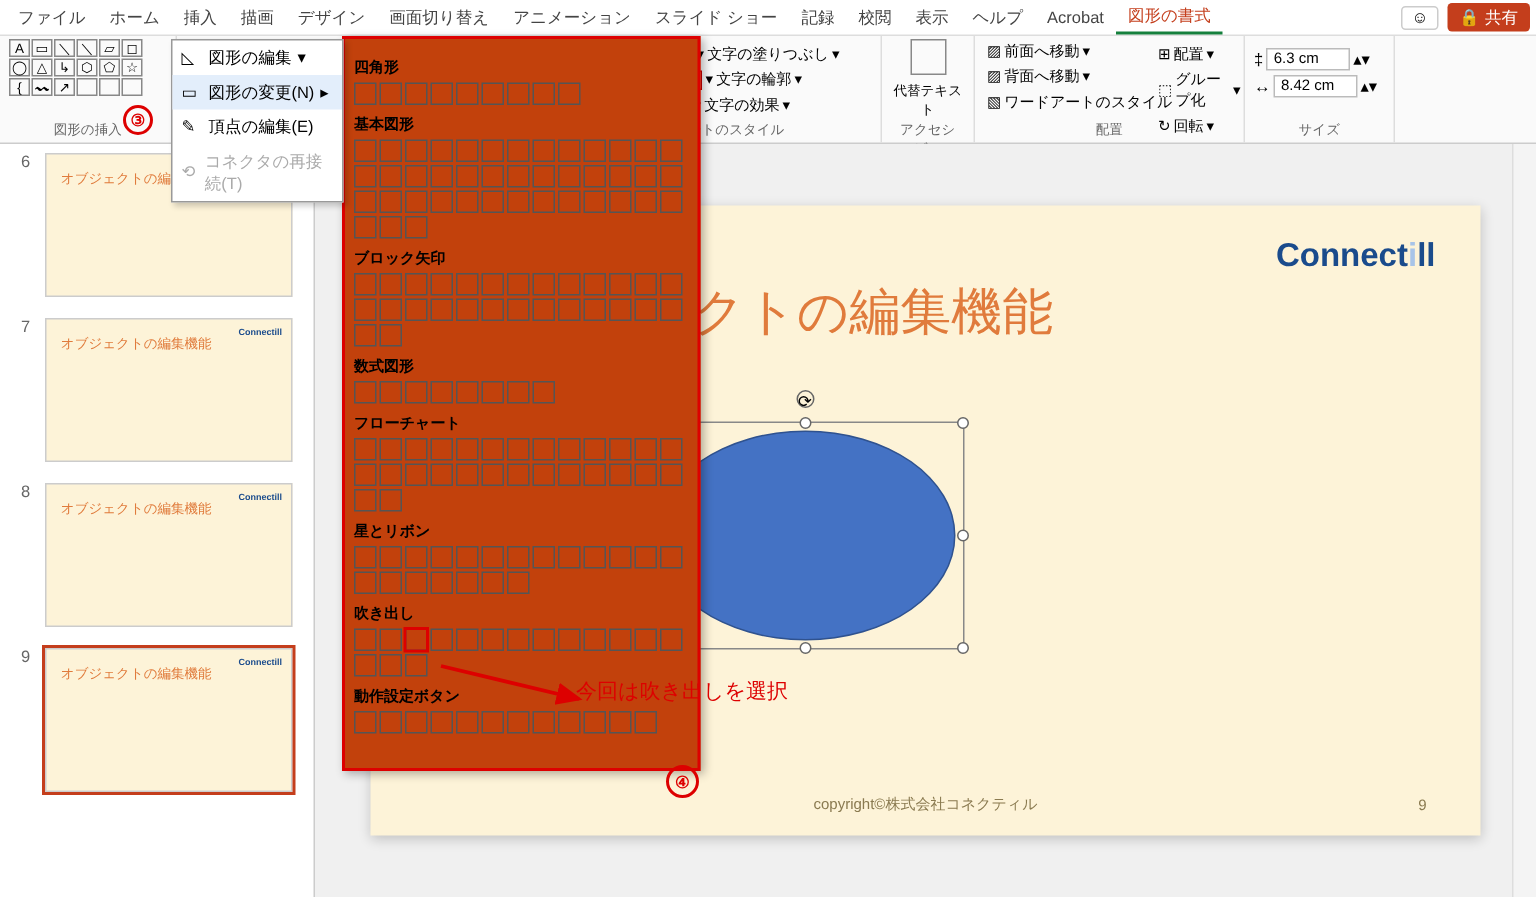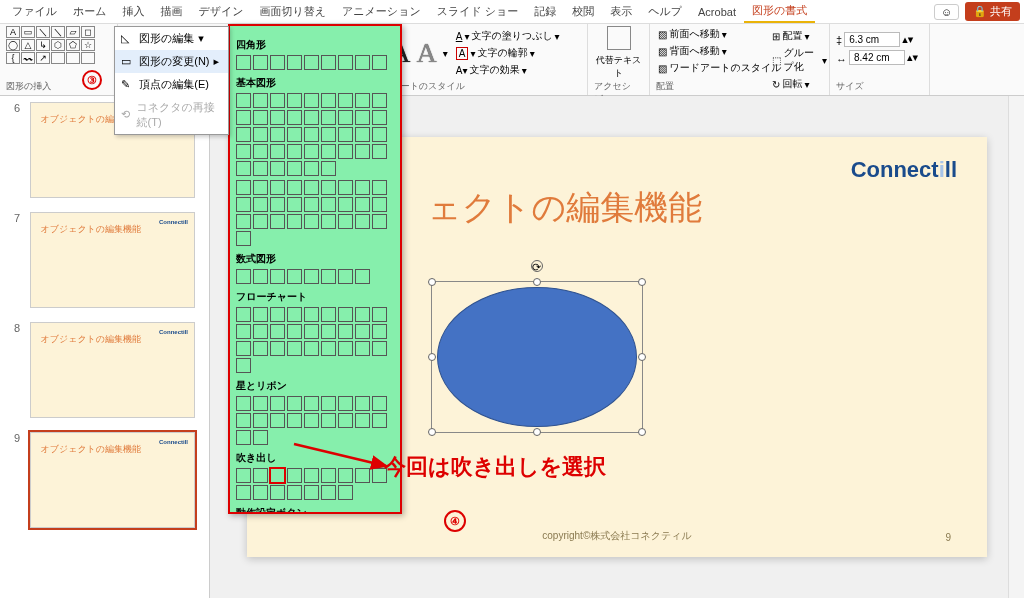--- a/index.html
+++ b/index.html
@@ -1,26 +1,26 @@
 <!DOCTYPE html>
 <html><head>
 <meta charset="utf-8">
 <style>
 *{margin:0;padding:0;box-sizing:border-box;font-family:"Meiryo UI","Yu Gothic UI",sans-serif}
 body{width:1024px;height:600px;background:#fff;overflow:hidden;position:relative;font-size:11px}
 .tabs{display:flex;height:24px;align-items:center;padding:0 4px;border-bottom:1px solid #ddd;gap:0}
 .tab{padding:3px 8px;color:#444;cursor:pointer;font-size:11px}
-.tab.active{color:#c43e1c;border-bottom:2px solid #eab308}
+.tab.active{color:#c43e1c;border-bottom:2px solid #15803d}
 .tab-right{margin-left:auto;display:flex;gap:6px;align-items:center}
 .share-btn{background:#c43e1c;color:#fff;padding:2px 8px;border-radius:3px;font-size:11px}
 .smile{border:1px solid #ccc;border-radius:3px;padding:1px 6px}
 
 .ribbon{display:flex;height:72px;border-bottom:1px solid #ccc;background:#fafafa}
 .rgroup{border-right:1px solid #ddd;padding:2px 6px;display:flex;flex-direction:column;justify-content:space-between;position:relative}
-.rgroup-label{font-size:9px;color:#666;text-align:left;margin-top:auto}
+.rgroup-label{font-size:9px;color:#666;text-align:center;margin-top:auto}
 .rgroup-body{display:flex;gap:4px;align-items:flex-start;flex:1}
 .shape-mini{display:grid;grid-template-columns:repeat(6,14px);gap:1px}
 .shape-mini span{width:14px;height:12px;border:1px solid #888;font-size:9px;display:flex;align-items:center;justify-content:center}
 .circ-badge{position:absolute;left:82px;top:46px;width:20px;height:20px;border:2px solid #d00;border-radius:50%;color:#d00;display:flex;align-items:center;justify-content:center;font-weight:bold;font-size:11px}
 
 .edit-menu{position:absolute;left:114px;top:26px;width:115px;background:#fff;border:1px solid #999;box-shadow:2px 2px 4px rgba(0,0,0,.2);z-index:30}
 .edit-menu .mi{padding:4px 6px;font-size:11px;display:flex;align-items:center;gap:4px}
 .edit-menu .mi.hov{background:#e3eefb}
 .edit-menu .mi.dis{color:#aaa}
 .edit-menu .mi .ic{width:14px;height:14px;display:inline-block}
@@ -48,28 +48,28 @@
 .slide-logo{position:absolute;right:30px;top:20px;font-size:22px;font-weight:bold;color:#1a4b8c}
 .slide-logo .i{color:#a8c4e8}
 .slide-footer{position:absolute;bottom:14px;width:100%;text-align:center;font-size:10px;color:#8a7a50}
 .slide-num{position:absolute;bottom:14px;right:36px;font-size:10px;color:#8a7a50}
 
 .ellipse{position:absolute;left:190px;top:150px;width:200px;height:140px;background:#4472c4;border-radius:50%;border:1px solid #2f528f}
 .sel-box{position:absolute;left:184px;top:144px;width:212px;height:152px;border:1px solid #888}
 .handle{width:8px;height:8px;background:#fff;border:1px solid #666;position:absolute;border-radius:50%}
 .rot{width:12px;height:12px;border:1px solid #666;border-radius:50%;position:absolute;left:50%;top:-22px;transform:translateX(-50%)}
 
-.shapes-panel{position:absolute;left:228px;top:24px;width:174px;height:490px;background:#86efac;border:2.5px solid #d00;box-shadow:2px 2px 6px rgba(0,0,0,.3);z-index:20;padding:6px;overflow:hidden}
+.shapes-panel{position:absolute;left:228px;top:24px;width:239px;height:490px;background:#c2410c;border:2.5px solid #d00;box-shadow:2px 2px 6px rgba(0,0,0,.3);z-index:20;padding:6px;overflow:hidden}
 .sp-cat{font-size:10px;font-weight:bold;margin:6px 0 3px}
 .sp-row{display:flex;flex-wrap:wrap;gap:2px;margin-bottom:4px}
 .sp{width:15px;height:15px;border:1px solid #555;font-size:9px;display:flex;align-items:center;justify-content:center;color:#333}
 .sp.hl{outline:2px solid #d00;outline-offset:-1px}
 
 .callout-arrow{position:absolute;left:290px;top:440px;z-index:25}
-.callout-text{position:absolute;left:384px;top:452px;color:#d00;font-weight:bold;font-size:22px;z-index:25}
+.callout-text{position:absolute;left:384px;top:452px;color:#d00;font-weight:normal;font-size:14px;z-index:25}
 .badge4{position:absolute;left:444px;top:510px;width:22px;height:22px;border:2px solid #d00;border-radius:50%;color:#d00;display:flex;align-items:center;justify-content:center;font-weight:bold;z-index:25}
 
 .vscroll{position:absolute;right:0;top:0;width:16px;height:100%;background:#f4f4f4;border-left:1px solid #ddd}
 </style>
 </head>
 <body>
 
 <div class="tabs">
   <div class="tab">ファイル</div>
   <div class="tab">ホーム</div>
@@ -290,20 +290,21 @@
       <span class="sp"></span>
       <span class="sp"></span>
       <span class="sp"></span>
       <span class="sp"></span>
       <span class="sp"></span>
       <span class="sp"></span>
       <span class="sp"></span>
       <span class="sp"></span>
       <span class="sp"></span>
     </div>
+  <div class="sp-cat">ブロック矢印</div>
   <div class="sp-row" id="row-arrow">
       <span class="sp"></span>
       <span class="sp"></span>
       <span class="sp"></span>
       <span class="sp"></span>
       <span class="sp"></span>
       <span class="sp"></span>
       <span class="sp"></span>
       <span class="sp"></span>
       <span class="sp"></span>

